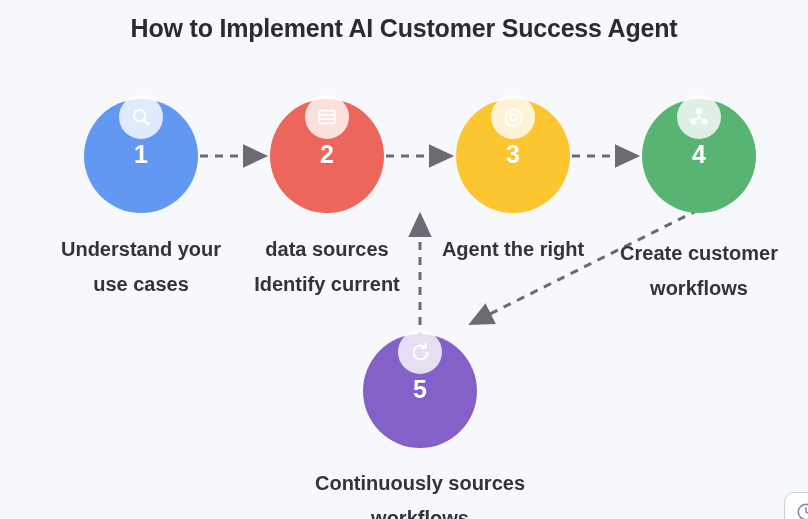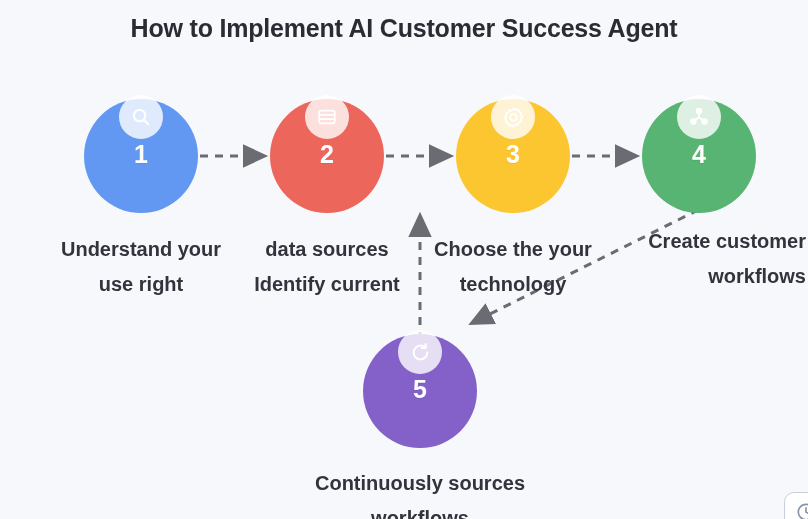--- a/index.html
+++ b/index.html
@@ -114,21 +114,21 @@
     <div class="icon-wrap" style="left:35px; top:-4px; width:44px; height:44px;">
       <svg width="22" height="22" viewBox="0 0 24 24" fill="none" stroke="#ffffff" stroke-width="2.3" stroke-linecap="round">
         <circle cx="10.5" cy="10.5" r="6.2"></circle>
         <line x1="15.2" y1="15.2" x2="20" y2="20"></line>
       </svg>
     </div>
     <div class="num" style="top:43px;">1</div>
   </div>
   <div class="caption" style="left:34px; top:232px; width:214px;">
     <div>Understand your</div>
-    <div>use right</div>
+    <div>use cases</div>
   </div>
 
   <div class="node" style="left:270px; top:99px; width:114px; height:114px;">
     <div class="bubble" style="left:0; top:0; width:114px; height:114px; background:#ec665b;"></div>
     <div class="icon-wrap" style="left:35px; top:-4px; width:44px; height:44px;">
       <svg width="22" height="22" viewBox="0 0 24 24" fill="none" stroke="#ffffff" stroke-width="1.9" stroke-linecap="round">
         <rect x="3.5" y="5" width="17" height="14" rx="2.6"></rect>
         <line x1="3.5" y1="9.6" x2="20.5" y2="9.6"></line>
         <line x1="3.5" y1="14.2" x2="20.5" y2="14.2"></line>
       </svg>
@@ -144,39 +144,38 @@
     <div class="bubble" style="left:0; top:0; width:114px; height:114px; background:#fbc630;"></div>
     <div class="icon-wrap" style="left:35px; top:-4px; width:44px; height:44px;">
         <svg width="23" height="23" viewBox="0 0 24 24" fill="none" stroke="#ffffff" stroke-width="1.8" stroke-linejoin="round">
           <path d="M12 2.6l2.1 1.5 2.5-.5 1 2.4 2.3 1.1-.3 2.5 1.6 2-1.6 2 .3 2.5-2.3 1.1-1 2.4-2.5-.5L12 21.4l-2.1-1.5-2.5.5-1-2.4-2.3-1.1.3-2.5-1.6-2 1.6-2-.3-2.5 2.3-1.1 1-2.4 2.5.5z"></path>
           <circle cx="12" cy="12" r="3.5"></circle>
         </svg>
     </div>
     <div class="num" style="top:43px;">3</div>
   </div>
   <div class="caption" style="left:406px; top:232px; width:214px;">
-    <div>Choose the your</div>
-    <div>technology</div>
+    <div>Agent the right</div>
   </div>
 
   <div class="node" style="left:642px; top:99px; width:114px; height:114px;">
     <div class="bubble" style="left:0; top:0; width:114px; height:114px; background:#57b472;"></div>
     <div class="icon-wrap" style="left:35px; top:-4px; width:44px; height:44px;">
       <svg width="22" height="22" viewBox="0 0 24 24" fill="none" stroke="#ffffff" stroke-width="1.9">
         <circle cx="12" cy="5.5" r="2.6" fill="#ffffff"></circle>
         <circle cx="6" cy="17" r="2.6" fill="#ffffff"></circle>
         <circle cx="18" cy="17" r="2.6" fill="#ffffff"></circle>
         <line x1="12" y1="8" x2="12" y2="12.5"></line>
         <line x1="12" y1="12.5" x2="7.3" y2="15.3"></line>
         <line x1="12" y1="12.5" x2="16.7" y2="15.3"></line>
       </svg>
     </div>
     <div class="num" style="top:43px;">4</div>
   </div>
-  <div class="caption" style="left:592px; top:224px; width:214px;text-align:right;">
+  <div class="caption" style="left:592px; top:236px; width:214px;">
     <div>Create customer</div>
     <div>workflows</div>
   </div>
 
   <div class="node" style="left:363px; top:334px; width:114px; height:114px;">
     <div class="bubble" style="left:0; top:0; width:114px; height:114px; background:#8361c8;"></div>
     <div class="icon-wrap" style="left:35px; top:-4px; width:44px; height:44px;">
       <svg width="23" height="23" viewBox="0 0 24 24" fill="none" stroke="#ffffff" stroke-width="2.1" stroke-linecap="round">
         <path d="M19.2 12a7.2 7.2 0 1 1-2.6-5.6"></path>
         <path d="M17.4 3.1 L17.4 7.3 L13.2 7.3"></path>

